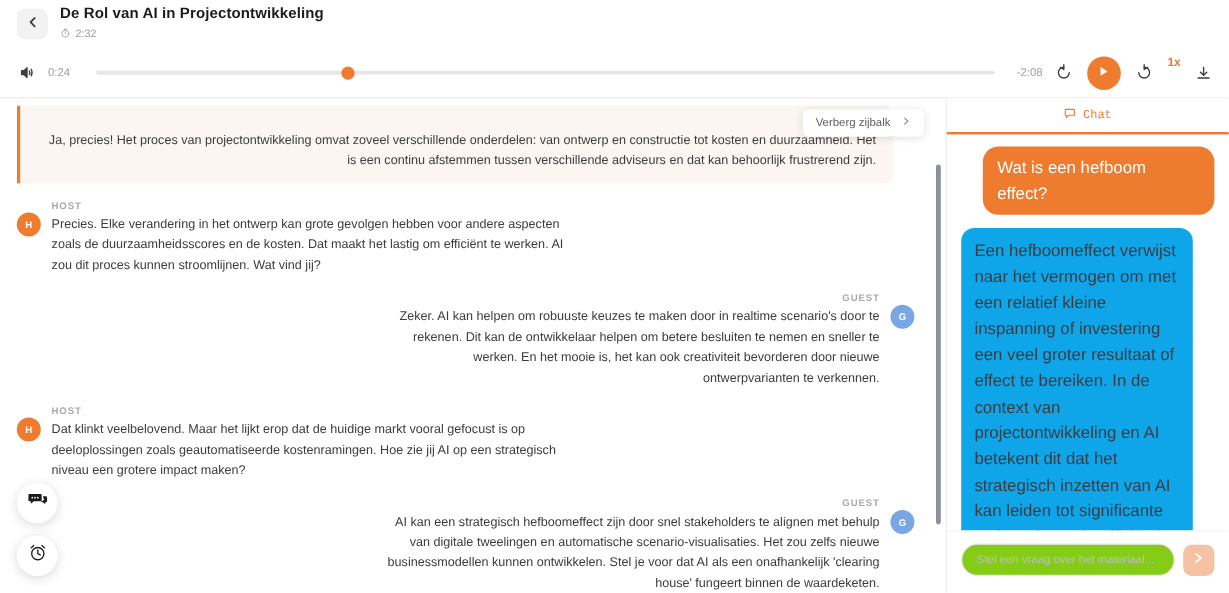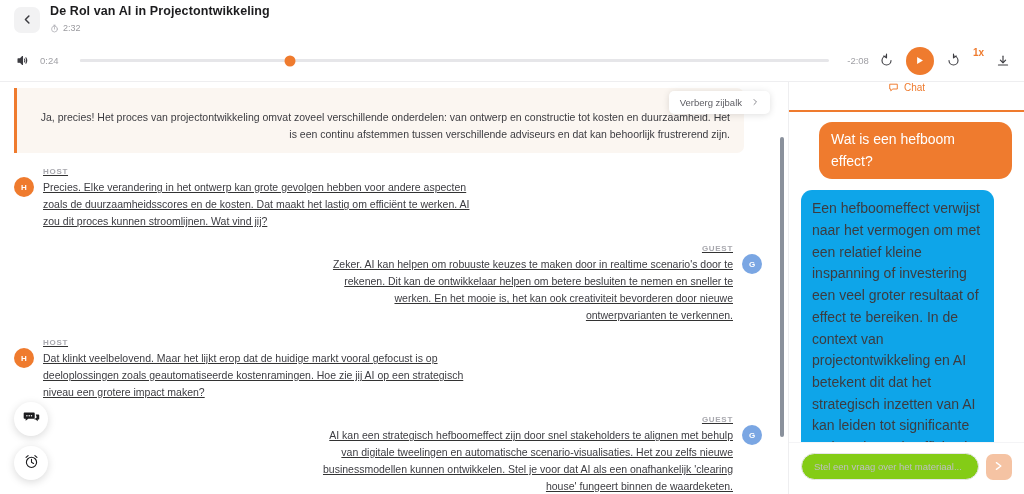--- a/index.html
+++ b/index.html
@@ -67,21 +67,21 @@
   .msg { display: flex; margin-bottom: 14px; }
   .msg.host { gap: 9px; }
   .msg.guest { flex-direction: row-reverse; gap: 9px; justify-content: flex-start; }
   .avatar {
     width: 20px; height: 20px; border-radius: 50%; flex: none;
     display: flex; align-items: center; justify-content: center;
     font-size: 8px; font-weight: bold; color: #fff; margin-top: 10px;
   }
   .avatar.host-av { background: #ef7b2e; }
   .avatar.guest-av { background: #7aa6e3; }
-  .msg-body { max-width: 430px; text-decoration: underline; }
+  .msg-body { max-width: 430px; }
   .msg.guest .msg-body { max-width: 420px; }
   .role {
     font-size: 8px; font-weight: bold; color: #a8a8ae;
     letter-spacing: .7px; margin-bottom: 3px;
   }
   .msg.guest .role { text-align: right; }
   .msg-text { font-size: 10.5px; line-height: 1.62; color: #3c3c41; }
   .msg.guest .msg-text { text-align: right; }
 
   
@@ -115,22 +115,22 @@
     background: #8a919c; border-radius: 2px; cursor: grab;
   }
 
   
   .sidebar {
     width: 236px; flex: none; border-left: 1px solid #eeeef0;
     display: flex; flex-direction: column; min-height: 0; background: #fff;
   }
   .tabs { display: flex; height: 30px; flex: none; border-bottom: 1px solid #f0f0f2; }
   .tab {
-    flex: 1; display: flex; justify-content: center; gap: 5px;
-    font-size: 10px; color: #9a9aa0; cursor: pointer; position: relative;
+    flex: 1; display: flex; align-items: center; justify-content: center; gap: 5px;
+    font-size: 10px; color: #9a9aa0; cursor: pointer; position: relative; font-family: Liberation Mono, monospace;
   }
   .tab svg { width: 11px; height: 11px; }
   .tab.active { color: #ef7b2e; font-weight: normal; }
   .tab.active::after {
     content: ''; position: absolute; left: 0; right: 0; bottom: -1px;
     height: 2px; background: #ef7b2e;
   }
   .chat-scroll { flex: 1; min-height: 0; padding: 10px 12px 0 12px; overflow: hidden; }
   .chat-msg { display: flex; margin-bottom: 11px; }
   .chat-msg.user { justify-content: flex-end; }

